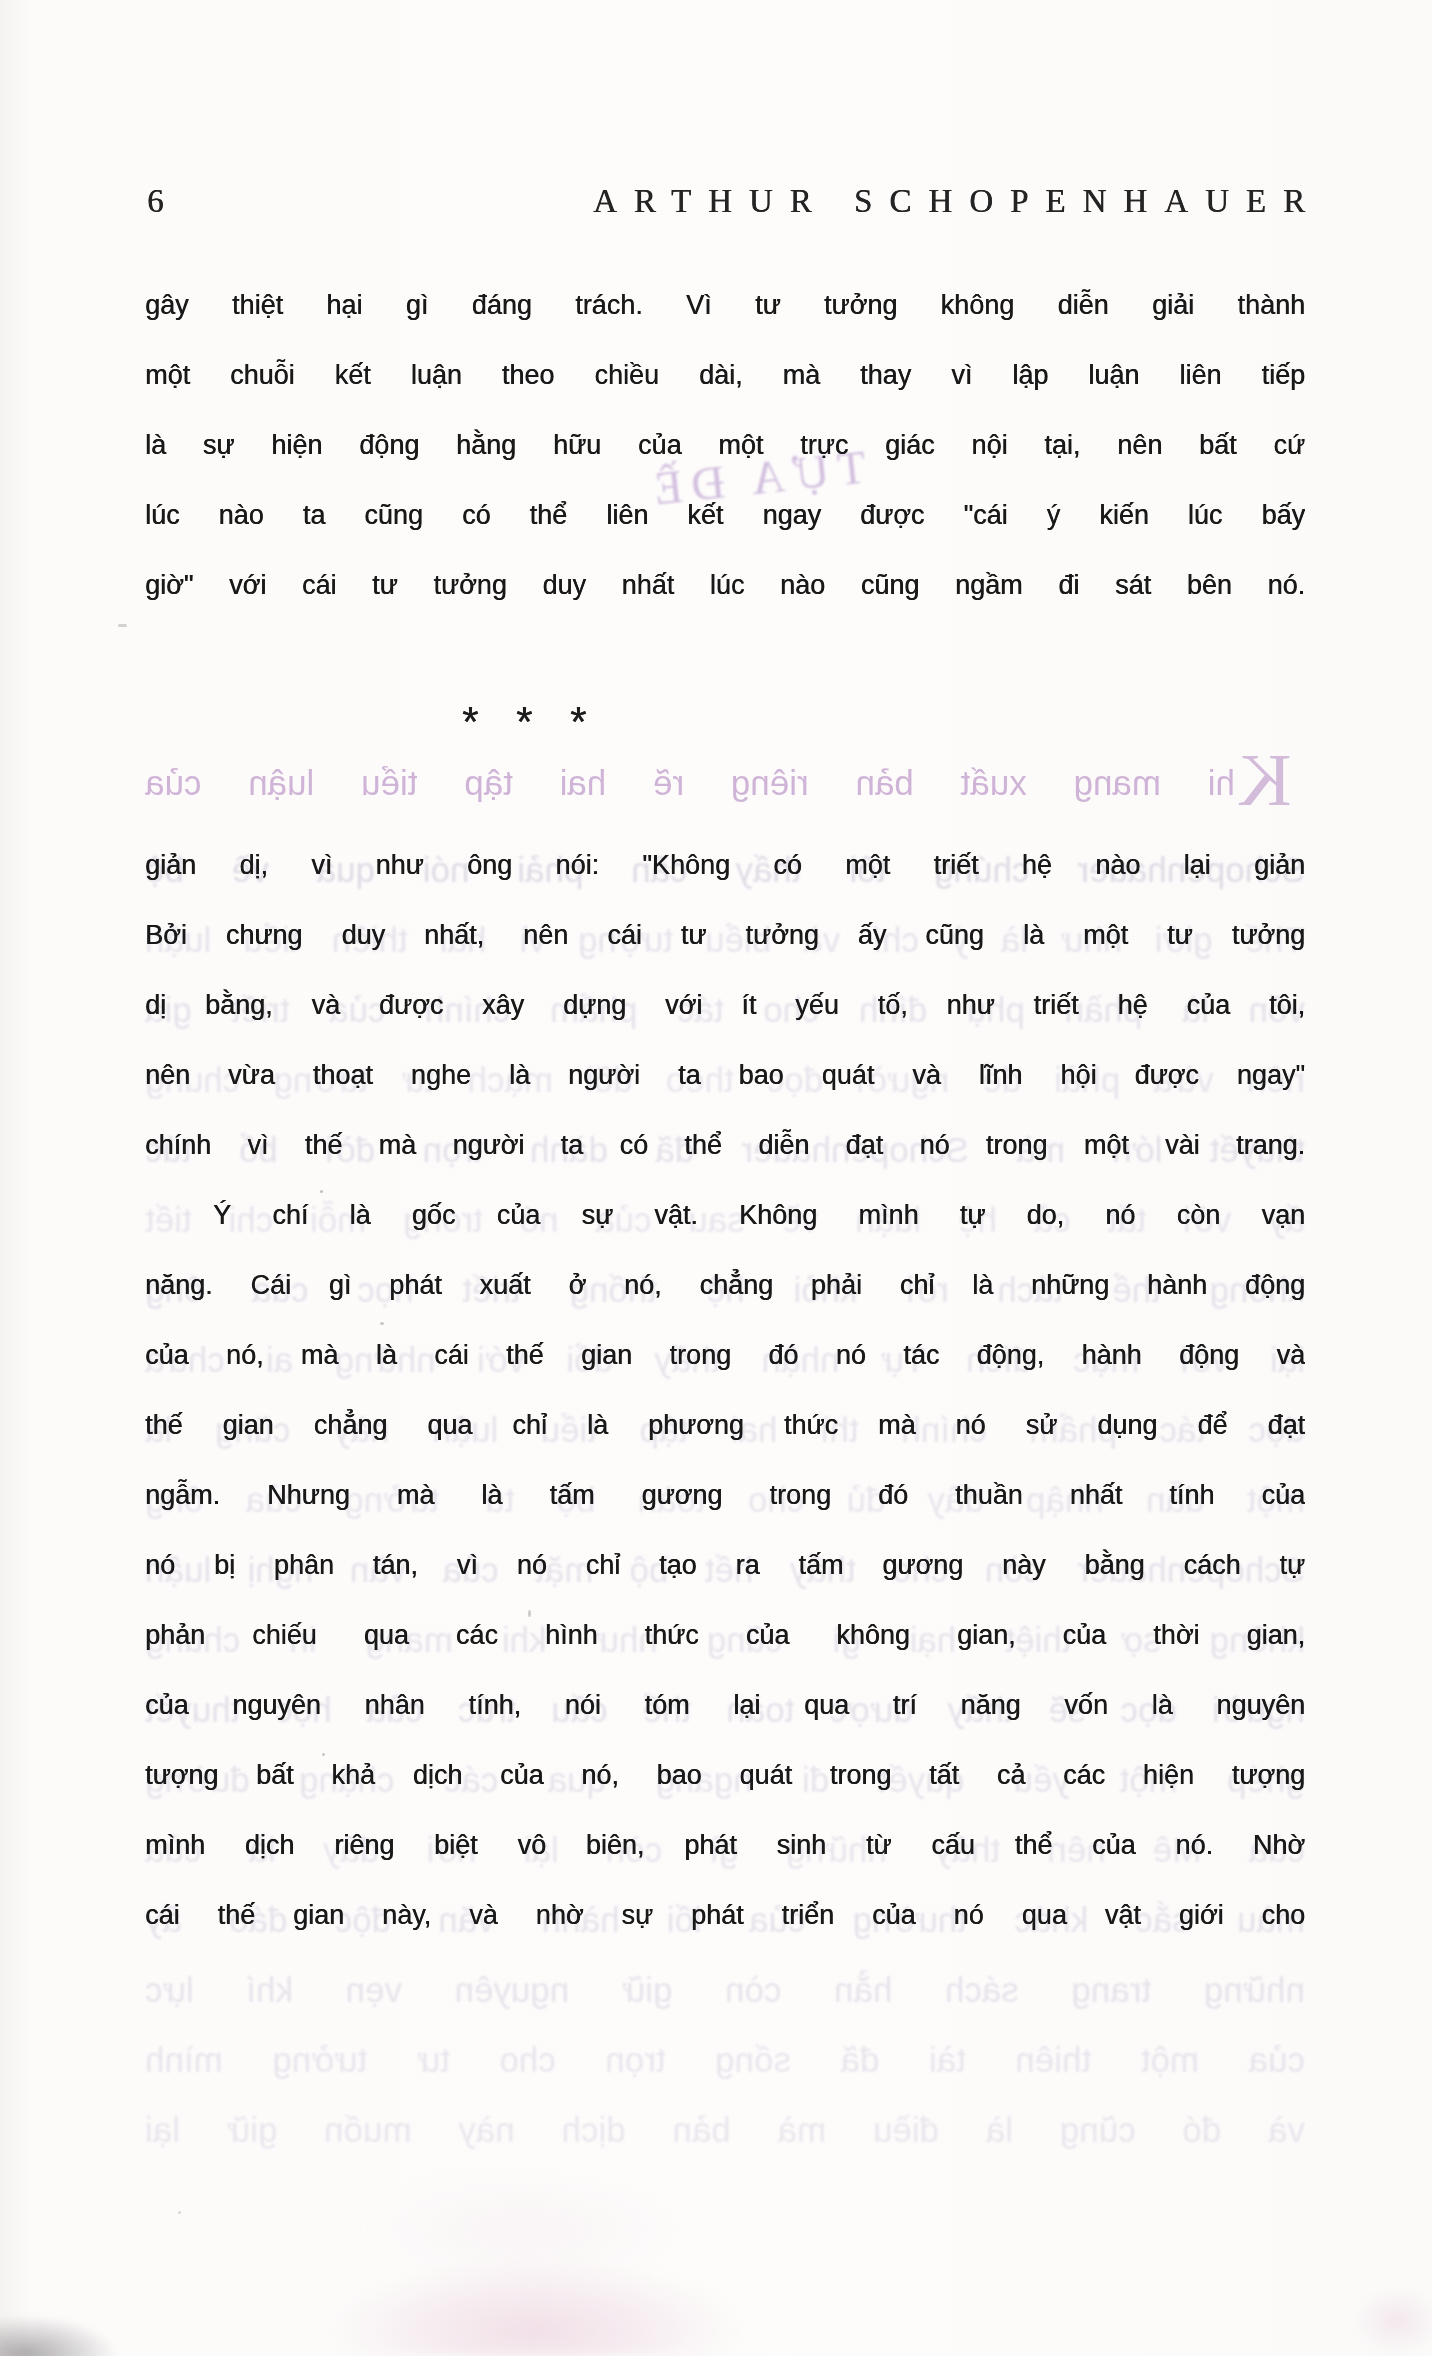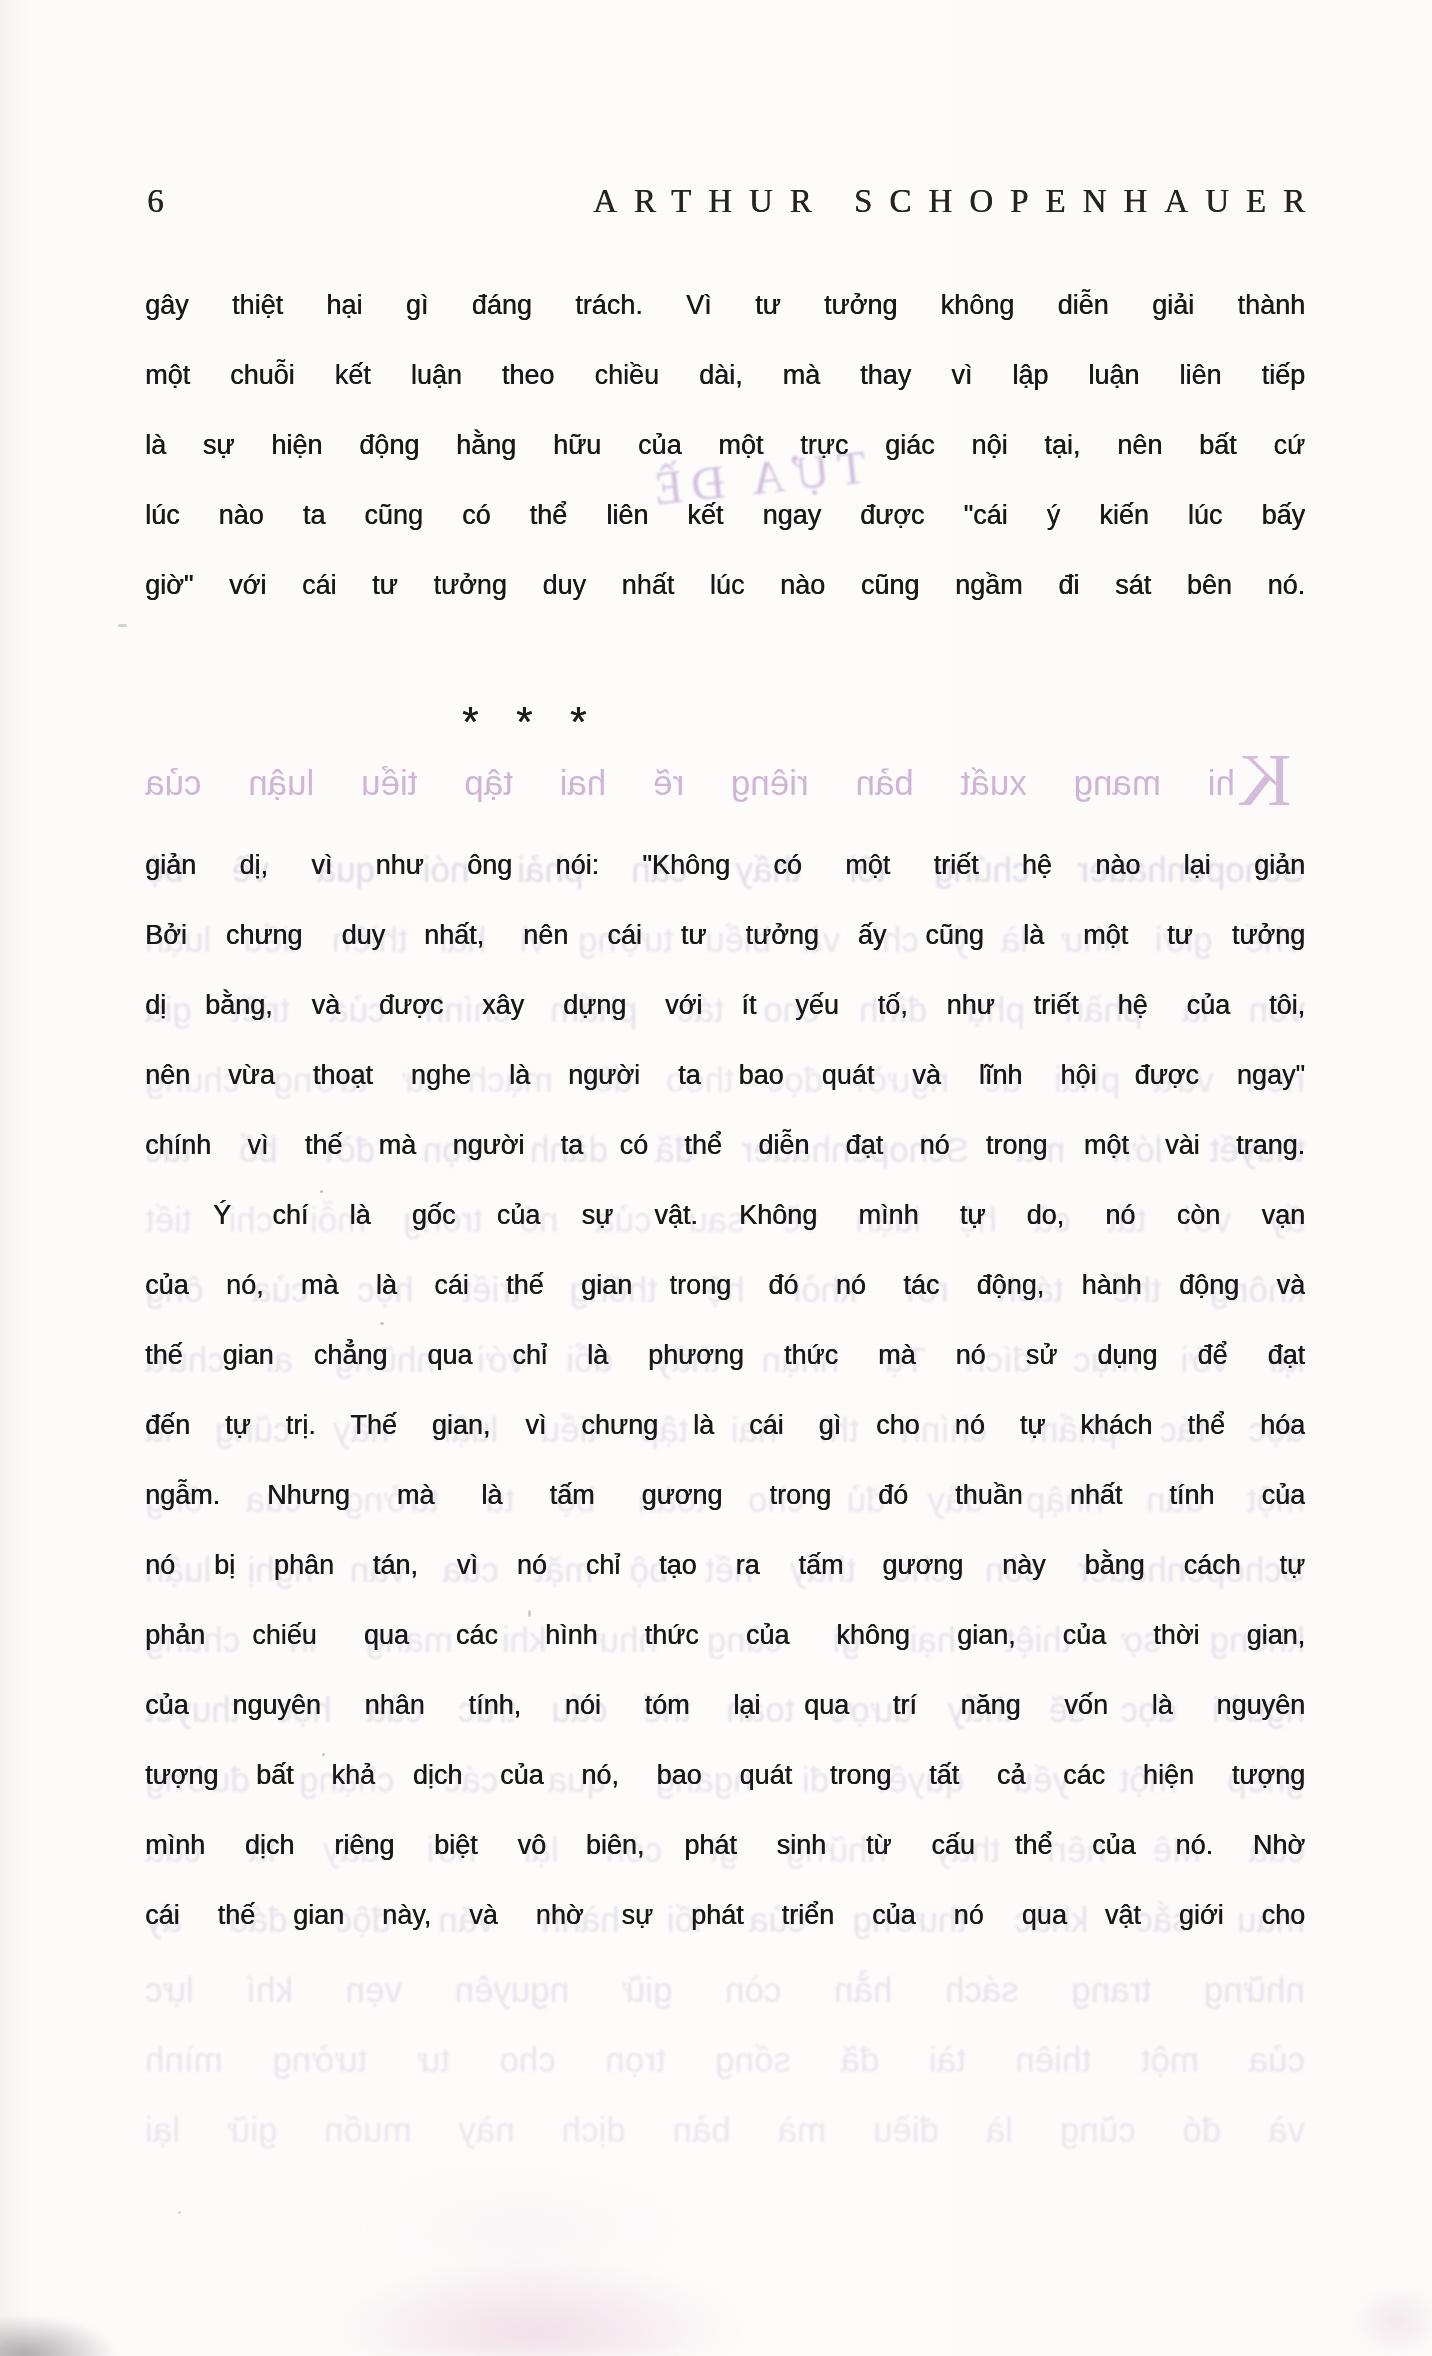--- a/index.html
+++ b/index.html
@@ -154,23 +154,23 @@
     <div class="para" style="top:830px">
         <div class="line">giản dị, vì như ông nói: "Không có một triết hệ nào lại giản</div>
         <div class="line">Bởi chưng duy nhất, nên cái tư tưởng ấy cũng là một tư tưởng</div>
         <div class="line">dị bằng, và được xây dựng với ít yếu tố, như triết hệ của tôi,</div>
         <div class="line">nên vừa thoạt nghe là người ta bao quát và lĩnh hội được ngay"</div>
         <div class="line">chính vì thế mà người ta có thể diễn đạt nó trong một vài trang.</div>
       </div>
 
     <div class="para" style="top:1180px">
         <div class="line" style="text-indent: 68px;">Ý chí là gốc của sự vật. Không mình tự do, nó còn vạn</div>
+        <div class="line">năng. Cái gì phát xuất ở nó, chẳng phải chỉ là những hành động</div>
         <div class="line">của nó, mà là cái thế gian trong đó nó tác động, hành động và</div>
         <div class="line">thế gian chẳng qua chỉ là phương thức mà nó sử dụng để đạt</div>
-        <div class="line">đến tự trị. Thế gian, vì chưng là cái gì cho nó tự khách thể hóa</div>
         <div class="line">ngẫm. Nhưng mà là tấm gương trong đó thuần nhất tính của</div>
         <div class="line">nó bị phân tán, vì nó chỉ tạo ra tấm gương này bằng cách tự</div>
         <div class="line">phản chiếu qua các hình thức của không gian, của thời gian,</div>
         <div class="line">của nguyên nhân tính, nói tóm lại qua trí năng vốn là nguyên</div>
         <div class="line">tượng bất khả dịch của nó, bao quát trong tất cả các hiện tượng</div>
         <div class="line">mình dịch riêng biệt vô biên, phát sinh từ cấu thể của nó. Nhờ</div>
         <div class="line">cái thế gian này, và nhờ sự phát triển của nó qua vật giới cho</div>
       </div>
   </main>
 

